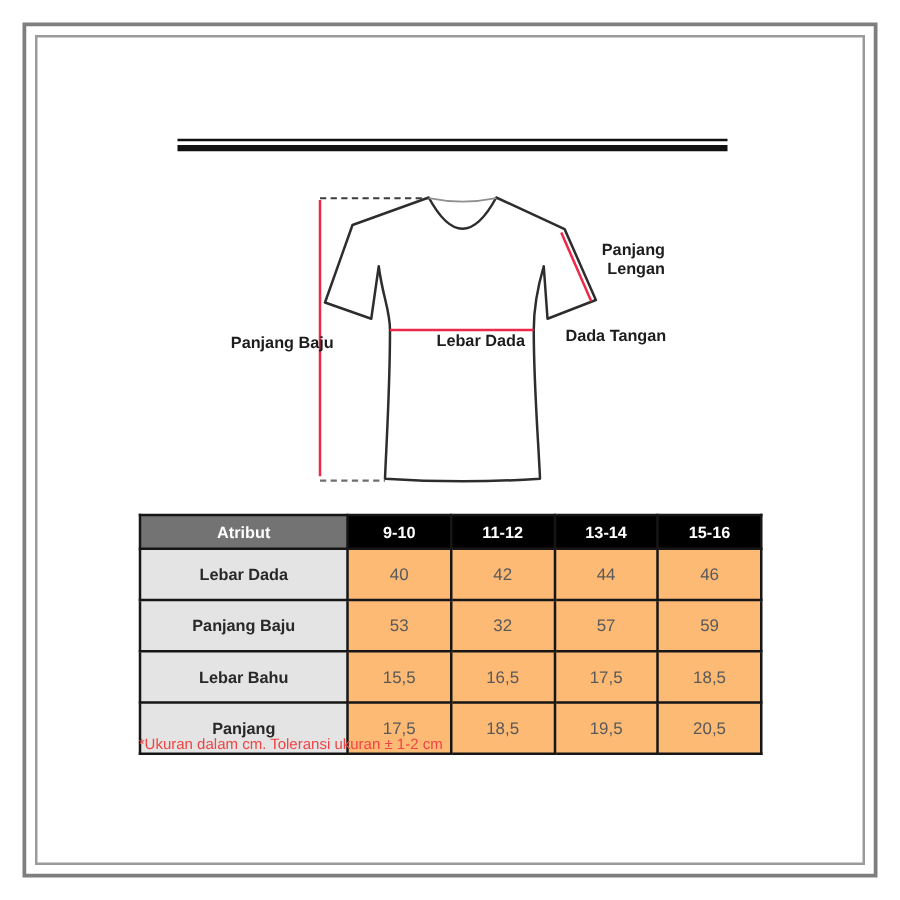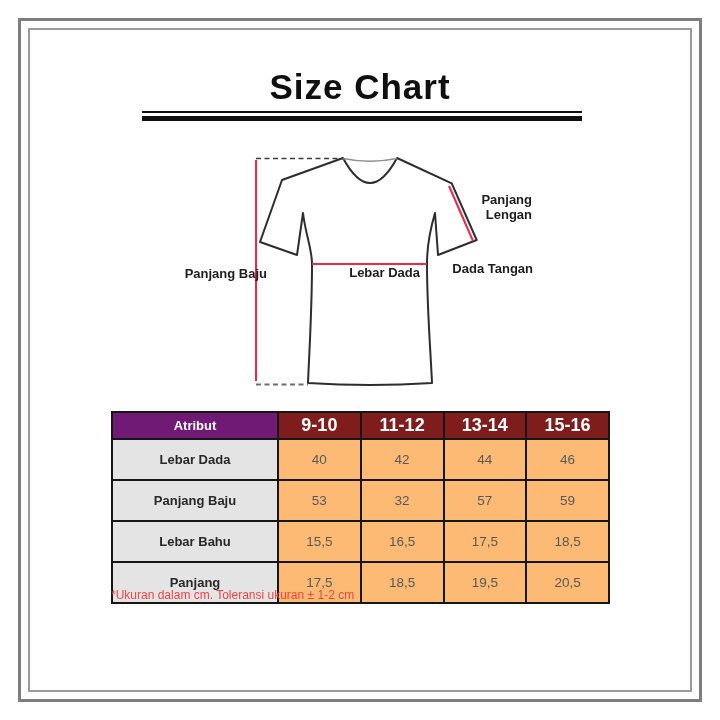--- a/index.html
+++ b/index.html
@@ -72,29 +72,29 @@
   .size-table col.cs { width: 82.75px; }
   .size-table th, .size-table td {
     border: 2px solid #161616;
     text-align: center;
     vertical-align: middle;
     padding: 0;
   }
   .size-table thead tr { height: 27px; }
   .size-table tbody tr { height: 41px; }
   .attr-head {
-    background: #701a75;
+    background: #737373;
     color: #ffffff;
     font-size: 13px;
     font-weight: bold;
   }
   .size-head {
-    background: #7f1d1d;
+    background: #000000;
     color: #ffffff;
-    font-size: 18px;
+    font-size: 13px;
     font-weight: bold;
   }
   .attr-cell {
     background: #e4e4e4;
     color: #282828;
     font-size: 13px;
     font-weight: bold;
   }
   .val-cell {
     background: #fdba74;
@@ -110,21 +110,20 @@
   }
 </style>
 </head>
 <body>
 
 <div class="canvas">
 
   <div class="frame-outer"></div>
   <div class="frame-inner"></div>
 
-  <h1 class="title">Size Chart</h1>
   <div class="rule-thin"></div>
   <div class="rule-thick"></div>
 
   <svg class="shirt-svg" width="260" height="255" viewBox="0 0 260 255">
 
     <path d="M103,13 L42,35 L20,97 L57,110 L63,68
          C66,92 72,103 72,119
          C72,165 69,212 68,238
          Q130,242 192,238
          C191,212 187,165 187,119

